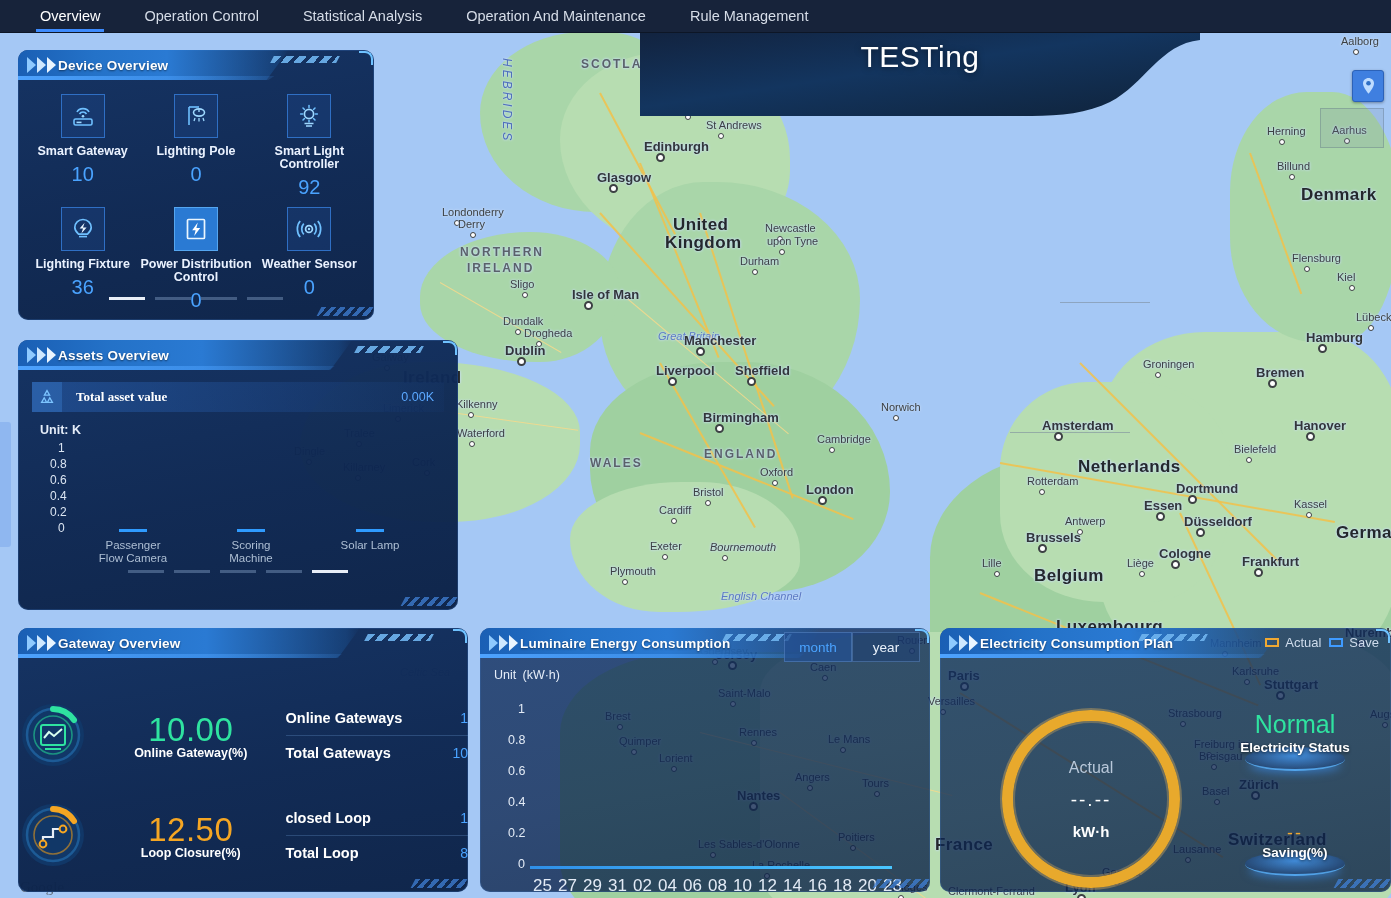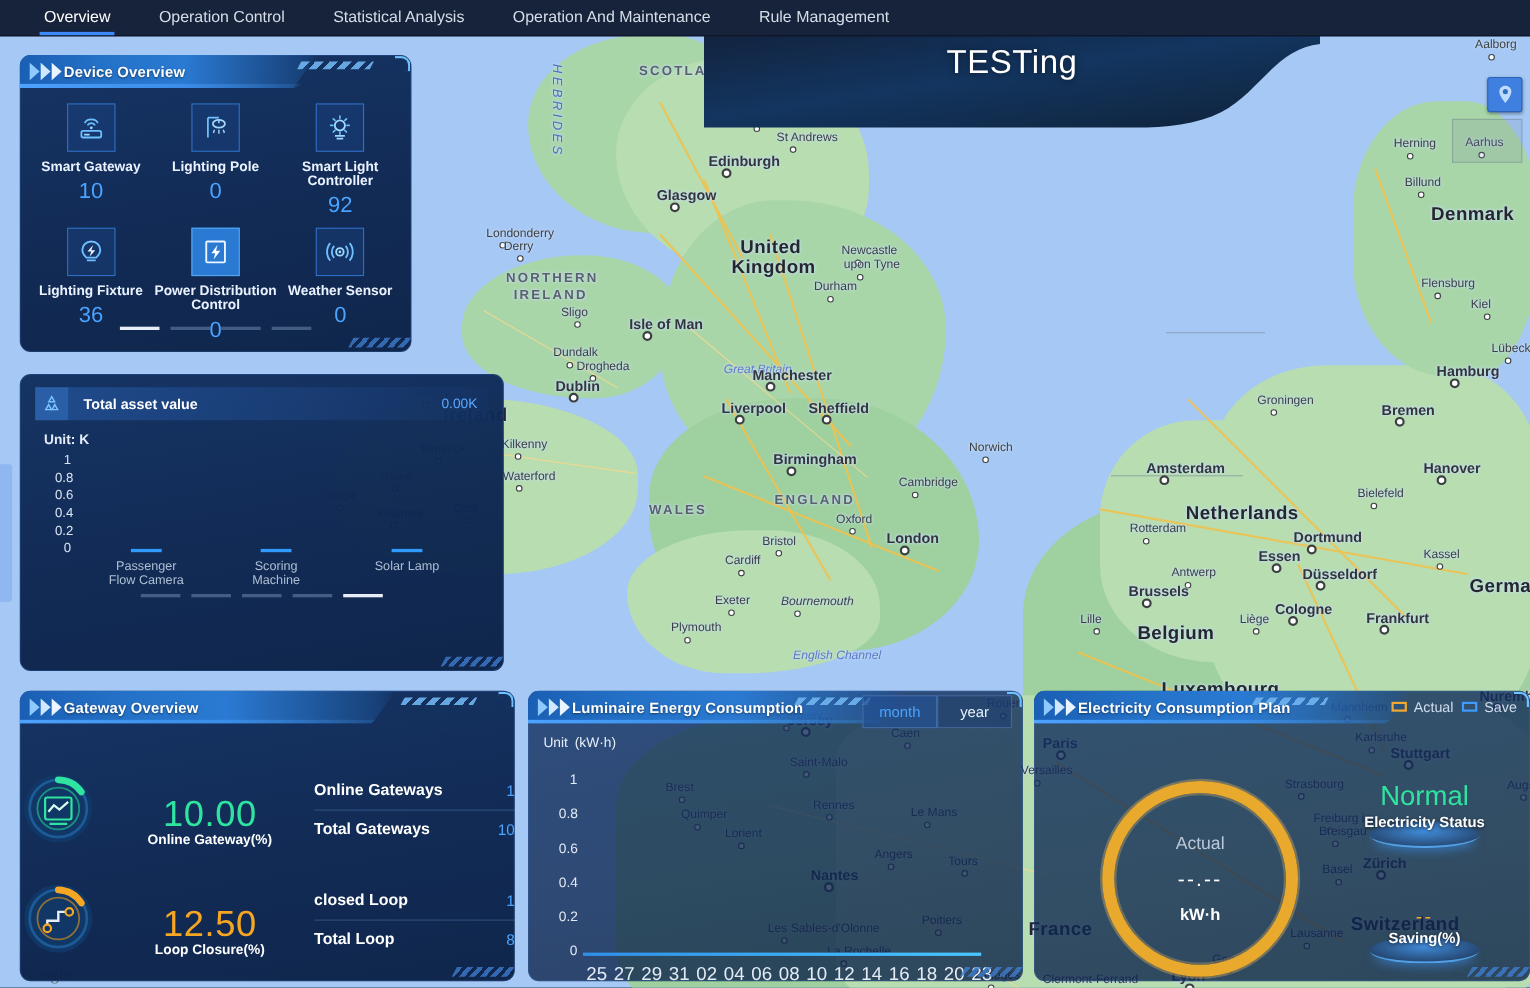--- a/index.html
+++ b/index.html
@@ -216,32 +216,32 @@
   .asset-row {
     margin: 12px 14px 0 14px;
     height: 30px;
     display: flex; align-items: center;
     background: linear-gradient(90deg, rgba(40,95,175,.55), rgba(25,65,130,.12));
   }
   .asset-ico {
     width: 30px; height: 30px; display: flex; align-items: center; justify-content: center;
     background: rgba(55,120,200,.45);
   }
-  .asset-lbl { color: #fff; font-size: 13px; font-weight: bold; margin-left: 14px; }
+  .asset-lbl { color: #fff; font-size: 13px; font-weight: bold; margin-left: 14px; font-family: Liberation Serif, serif; }
   .asset-val { margin-left: auto; margin-right: 10px; color: #5ba8ff; font-size: 12.5px; }
   .asset-unit { color: #e4ecf8; font-size: 12.5px; font-weight: bold; margin: 11px 0 0 22px; }
   .asset-chart { position: relative; margin: 4px 0 0 0; height: 148px; }
   .ay { position: absolute; right: 0; color: #dbe5f2; font-size: 12px; }
   .axlabel {
     position: absolute; text-align: center; color: #aebfd4; font-size: 11.5px; line-height: 12.5px;
   }
   .abar { position: absolute; height: 3px; background: #2f9bff; }
 
   
-  .gw-row { display: flex; align-items: flex-end; }
+  .gw-row { display: flex; align-items: center; }
   .gw-ring { position: relative; width: 70px; height: 70px; flex: none; }
   .gw-num { font-size: 33px; letter-spacing: .5px; }
   .gw-num.green { color: #2fe3a0; }
   .gw-num.orange { color: #f5a623; }
   .gw-sub { color: #fff; font-size: 12.5px; font-weight: bold; margin-top: -3px; }
   .gw-mid { width: 180px; margin-left: 14px; text-align: center; }
   .gw-tbl { margin-left: 6px; width: 185px; }
   .gw-tr { display: flex; align-items: center; height: 34px; }
   .gw-tr.bordered { border-top: 1px solid rgba(110,160,220,.28); }
   .gw-k { color: #fff; font-size: 14.5px; font-weight: bold; }
@@ -693,20 +693,32 @@
         <i class="on"></i>
         <i></i>
         <i></i>
         <i></i>
       </div>
     </div>
     <div class="corner-br"></div>
   </div>
 
   <div class="panel" style="left:18px;top:340px;width:440px;height:270px;">
+    <div class="panel-head">
+      <div class="slant"></div>
+        <div class="slant-edge"></div>
+      <div class="chevrons">
+        <span class="chev"></span>
+          <span class="chev c2"></span>
+          <span class="chev c3"></span>
+      </div>
+      <div class="ptitle">Assets Overview</div>
+      <div class="dashes"></div>
+      <div class="hcorner"></div>
+    </div>
     <div class="panel-body">
       <div class="asset-row">
         <div class="asset-ico">
           <svg width="18" height="18" viewBox="0 0 18 18">
             <path d="M9 2.6 L11.6 7.2 L6.4 7.2 Z" fill="none" stroke="#7cc4ff" stroke-width="1.3"></path>
             <path d="M3.6 14.4 L6.2 9.8 L8.6 14.4 Z" fill="none" stroke="#7cc4ff" stroke-width="1.3"></path>
             <path d="M14.4 14.4 L11.8 9.8 L9.4 14.4 Z" fill="none" stroke="#7cc4ff" stroke-width="1.3"></path>
           </svg>
         </div>
         <div class="asset-lbl">Total asset value</div>

